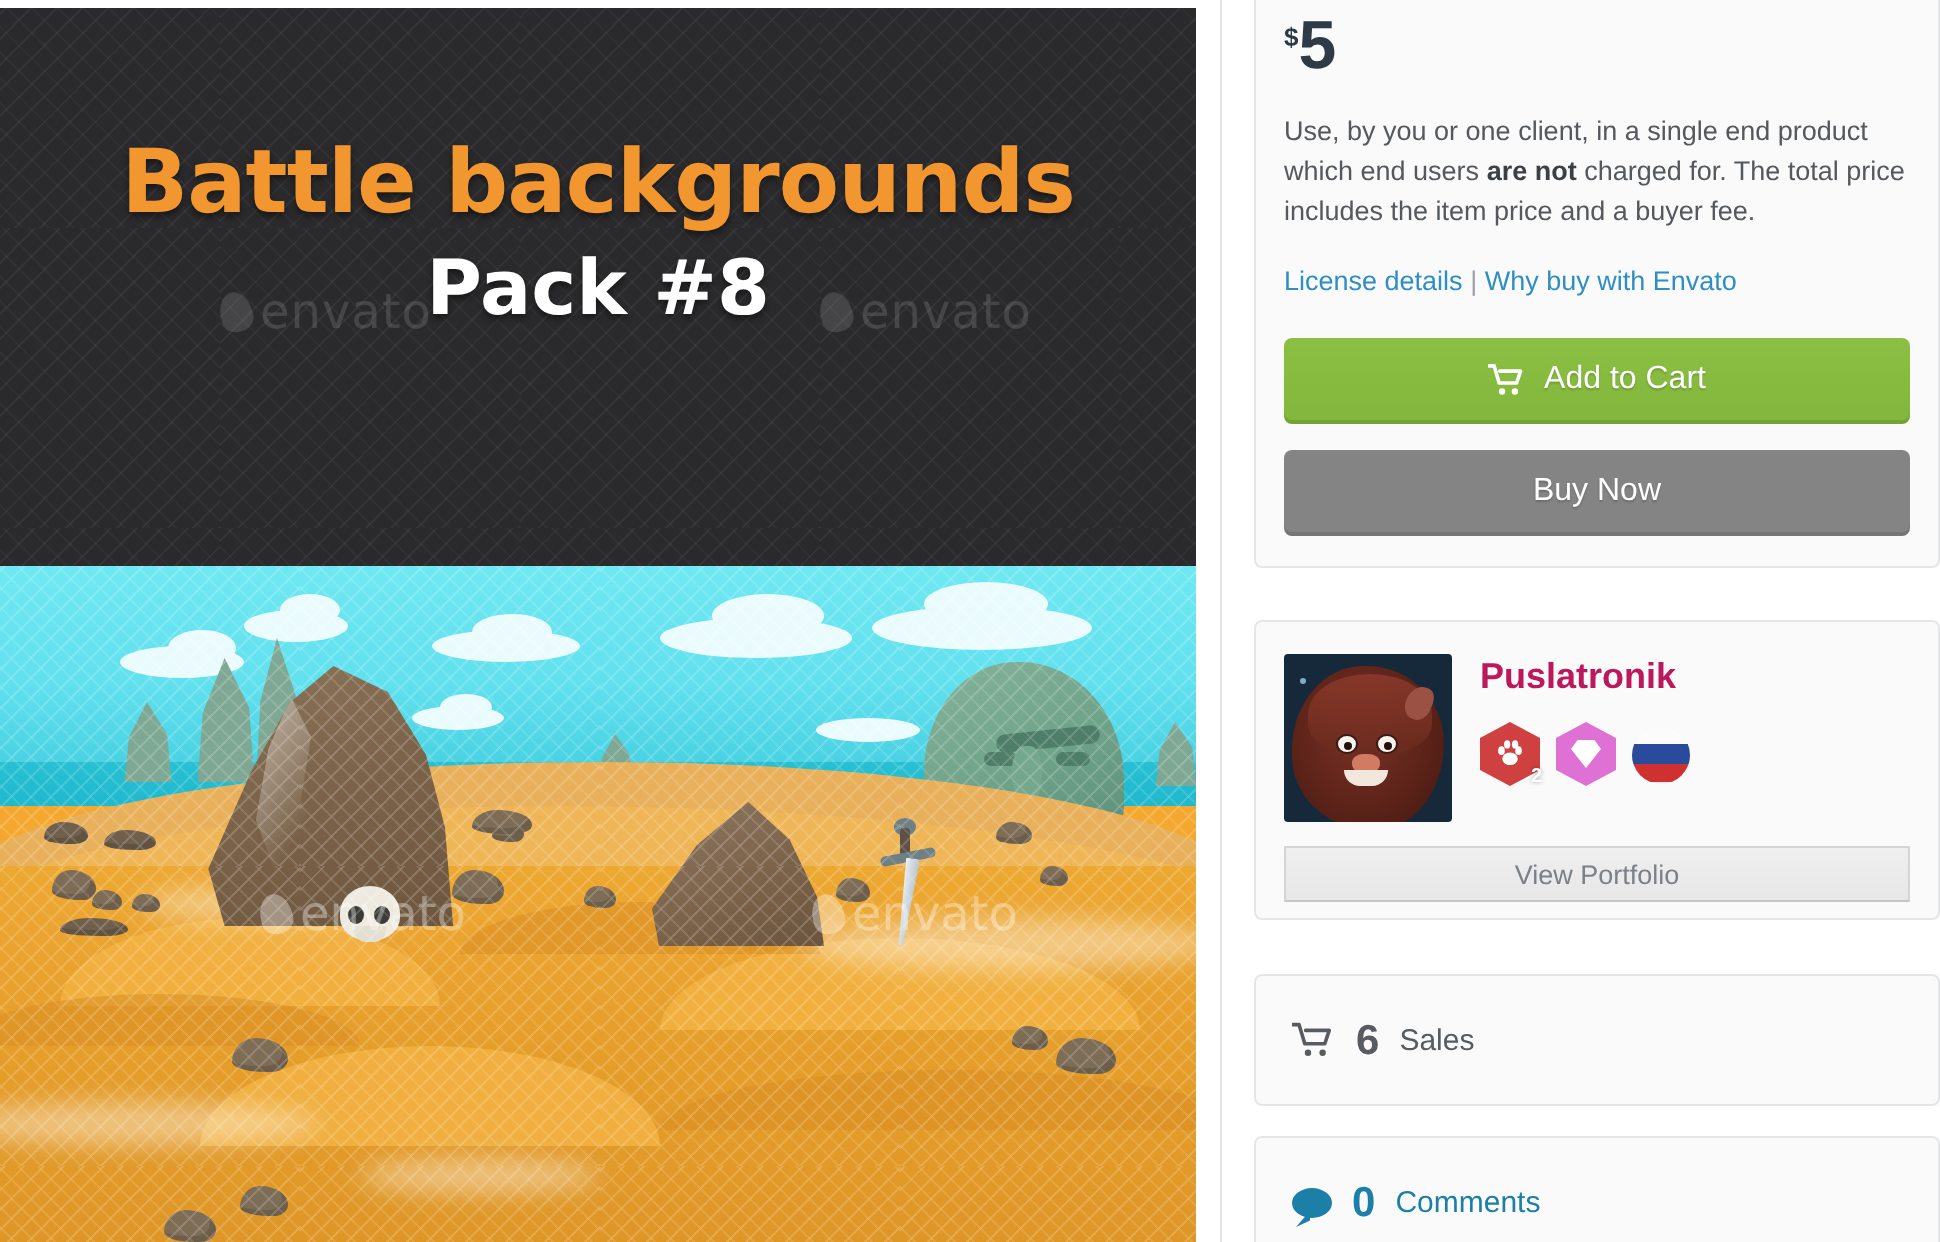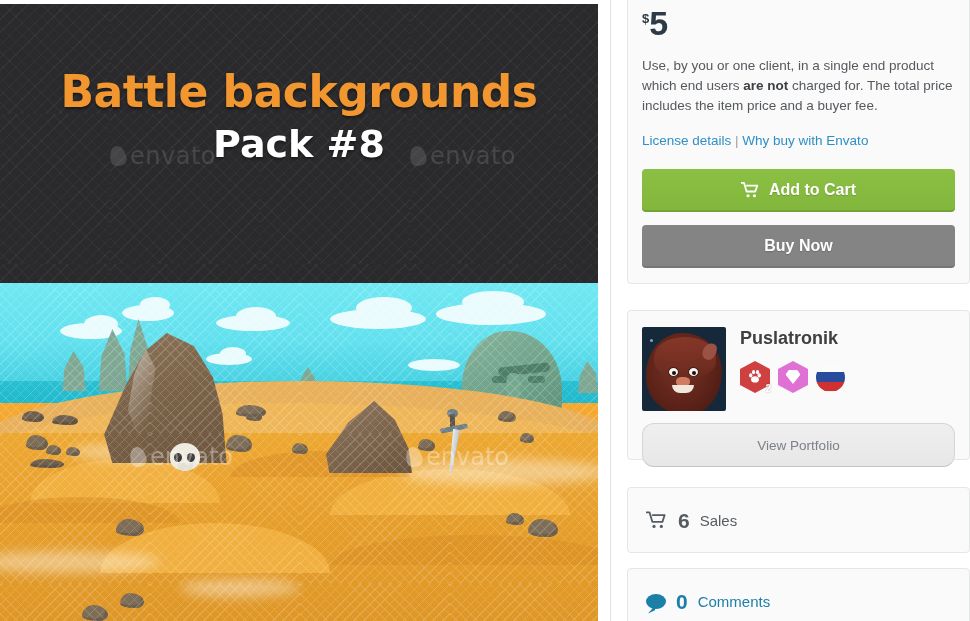--- a/index.html
+++ b/index.html
@@ -272,21 +272,21 @@
   }
   .lic-desc b { color: #3c4044; font-weight: bold; }
   .lic-links { margin-top: 17px; font-size: 13.5px; color: #9aa0a6; }
   .lic-links a { color: #2f8fc4; text-decoration: none; cursor: pointer; }
 
   .btn {
     display: flex; align-items: center; justify-content: center;
     gap: 9px;
     width: 100%; height: 43px;
     border: 0; border-radius: 4px;
-    color: #ffffff; font-size: 16px; font-weight: bold;
+    color: #ffffff; font-size: 16px; font-weight: normal;
     cursor: pointer;
     font-family: "Liberation Sans", sans-serif;
   }
   .btn-cart {
     margin-top: 21px;
     background: linear-gradient(#8cc044, #82b63c);
     box-shadow: inset 0 -2px 0 rgba(0,0,0,.10);
     text-shadow: 0 1px 1px rgba(0,0,0,.18);
   }
   .btn-buy {
@@ -337,21 +337,21 @@
   }
   .av-mouth {
     position:absolute; left: 30px; top: 58px; width: 22px; height: 8px;
     background: #f2e7dc; border-radius: 0 0 8px 8px;
   }
   .av-dot {
     position:absolute; left: 8px; top: 12px; width: 3px; height: 3px;
     background: #9fc9e0; border-radius: 50%; opacity:.8;
   }
   .author-name {
-    font-size: 18px; font-weight: bold; color: #404040; line-height: 1;
+    font-size: 18px; font-weight: bold; color: #be185d; line-height: 1;
     margin-top: 2px;
   }
   .badges { display: flex; align-items: center; gap: 8px; margin-top: 14px; }
   .badge-hex { position: relative; width: 30px; height: 32px; }
   .hex-shape {
     position:absolute; inset: 0;
     clip-path: polygon(50% 0%, 100% 25%, 100% 75%, 50% 100%, 0% 75%, 0% 25%);
   }
   .hex-red { background: #cf4040; }
   .hex-pink { background: #e071d4; }
@@ -375,25 +375,25 @@
     box-shadow: inset 0 0 0 1px rgba(0,0,0,.07);
   }
   .flag-ru i { position:absolute; left:0; width: 100%; height: 33.34%; display:block; }
   .flag-ru .w { top: 0; background: #fbfbfb; }
   .flag-ru .b { top: 33.33%; background: #2a4a9b; }
   .flag-ru .r { top: 66.66%; background: #cf3030; }
 
   .btn-portfolio {
     margin-top: 12px;
     display:flex; align-items:center; justify-content:center;
-    width: 100%; height: 44px;
+    width: 100%; height: 28px;
     background: linear-gradient(#efefef,#e7e7e7);
     border: 1px solid #d5d5d5;
     border-bottom-color: #c4c4c4;
-    border-radius: 12px;
+    border-radius: 0;
     color: #7c8187; font-size: 13.5px;
     cursor: pointer;
   }
 
   
   .panel-stat {
     height: 66px;
     display: flex; align-items: center; gap: 10px;
     padding: 0 18px;
   }

